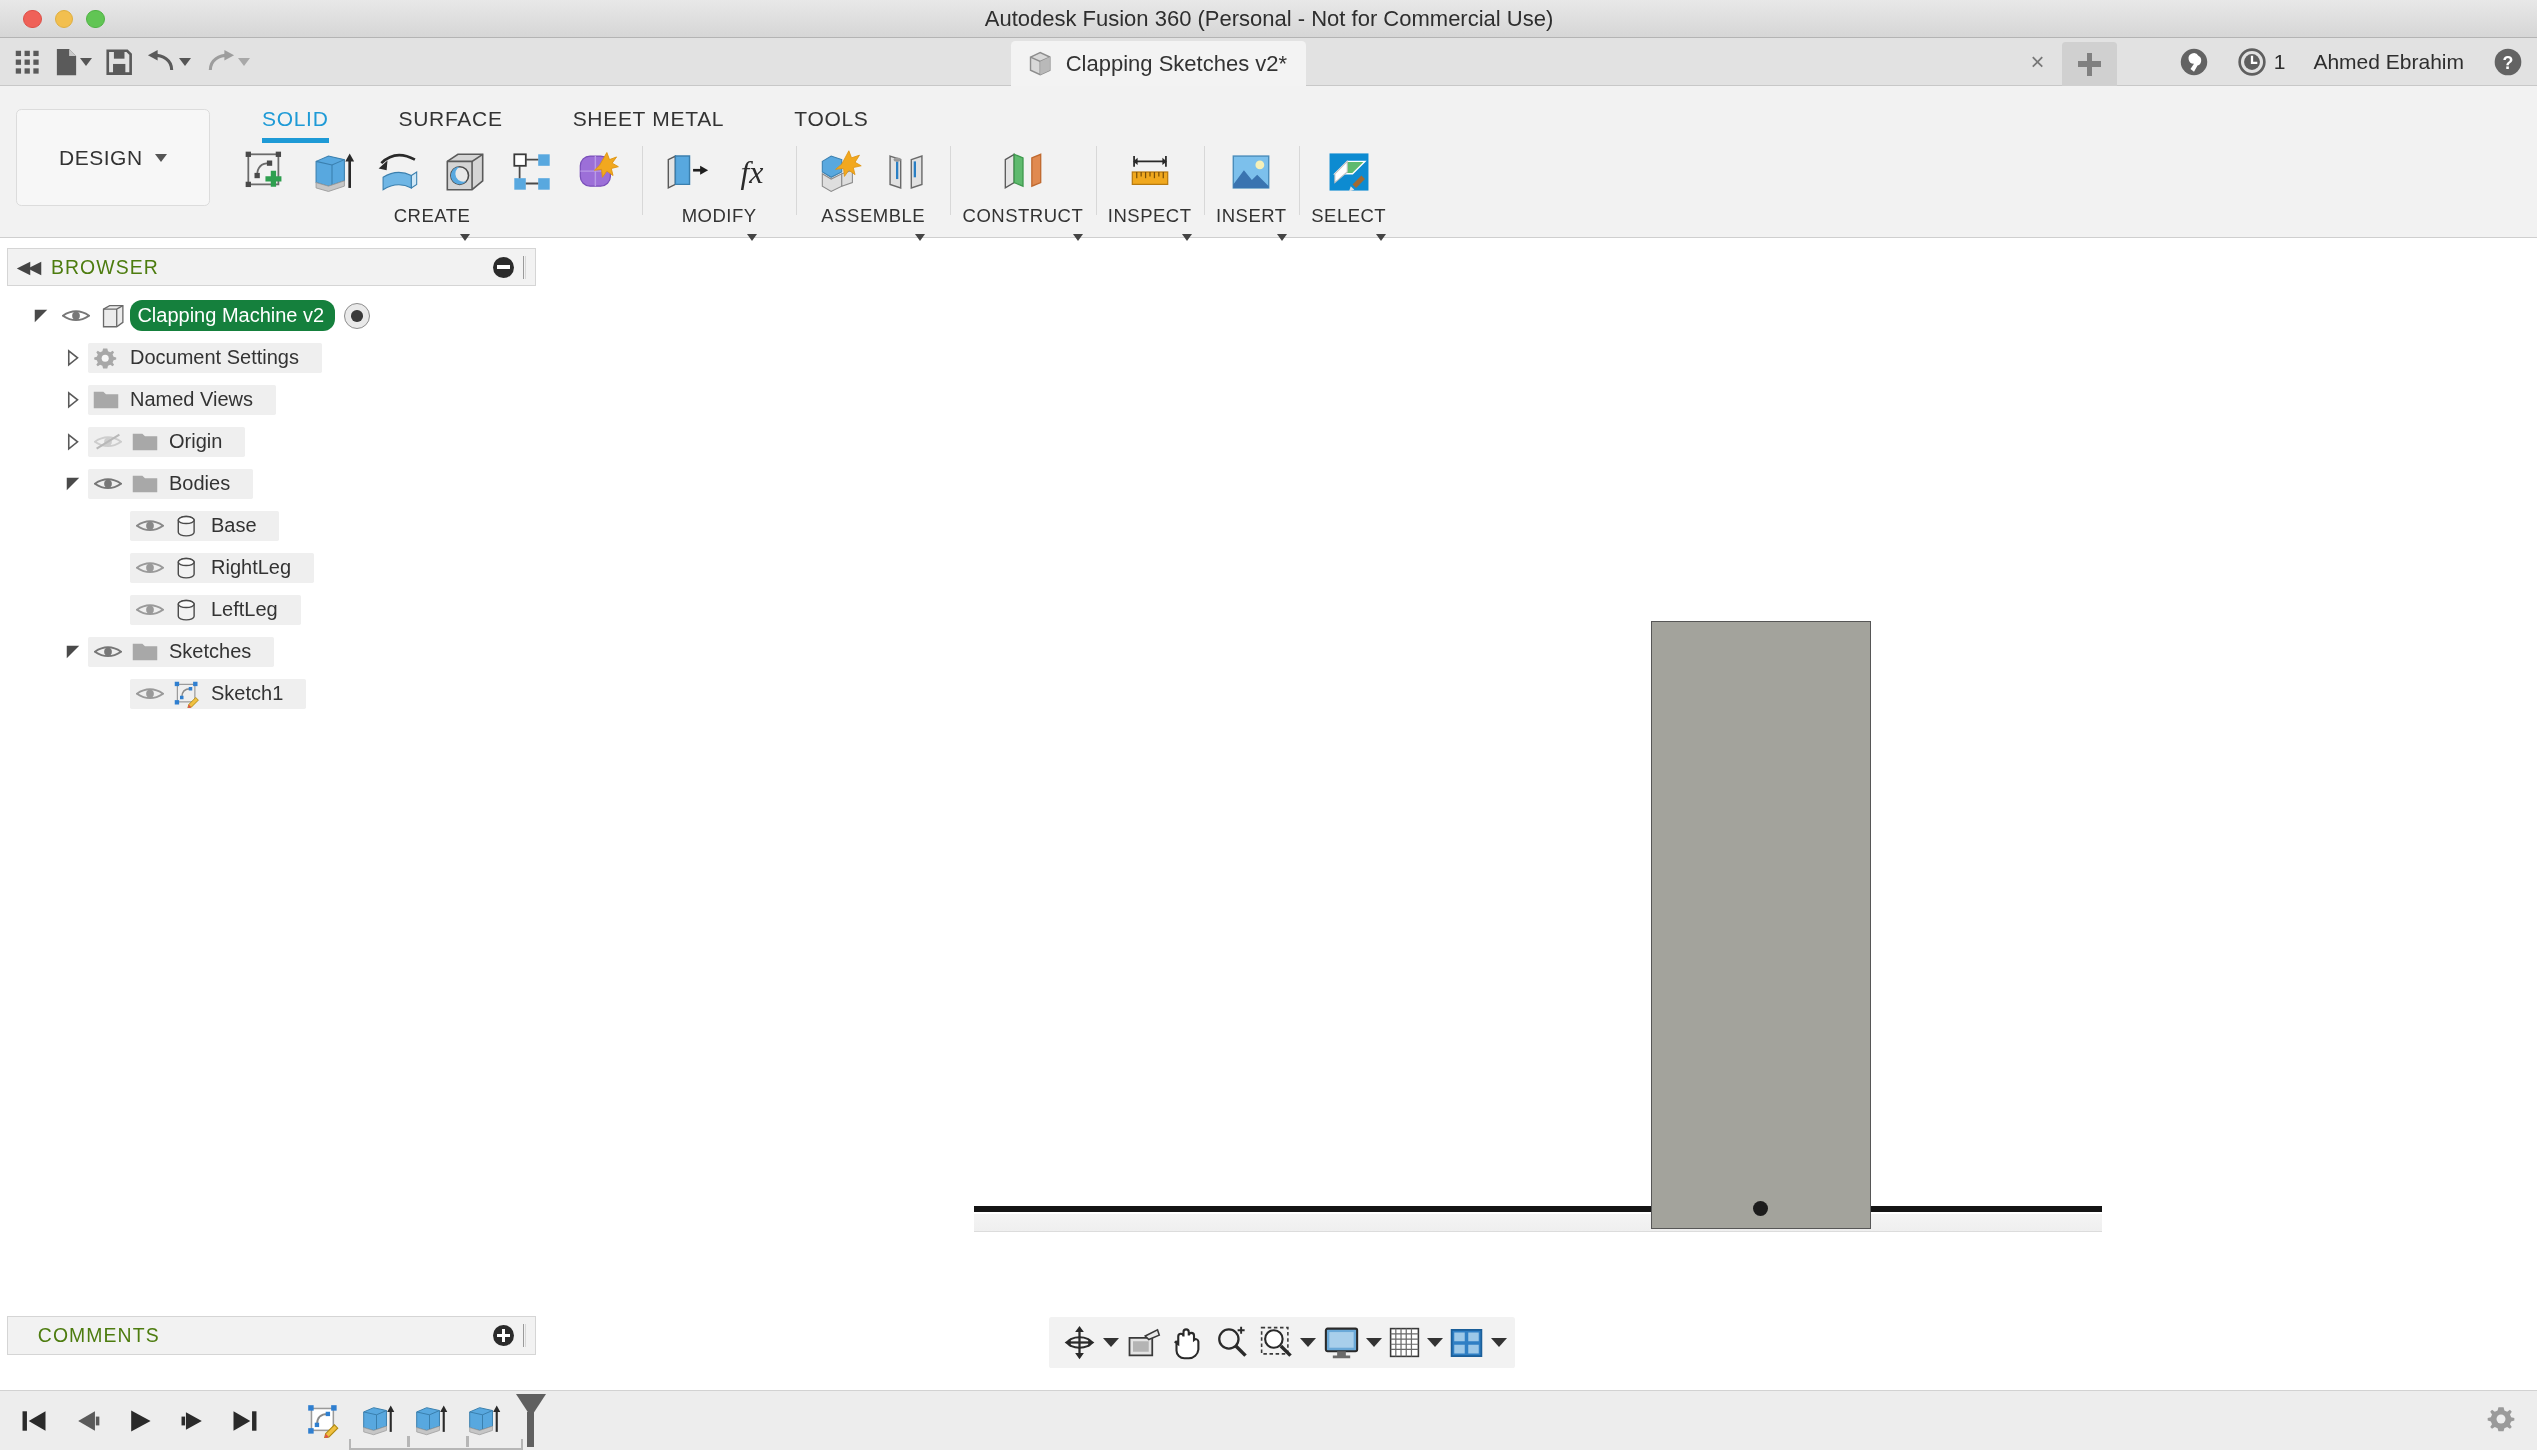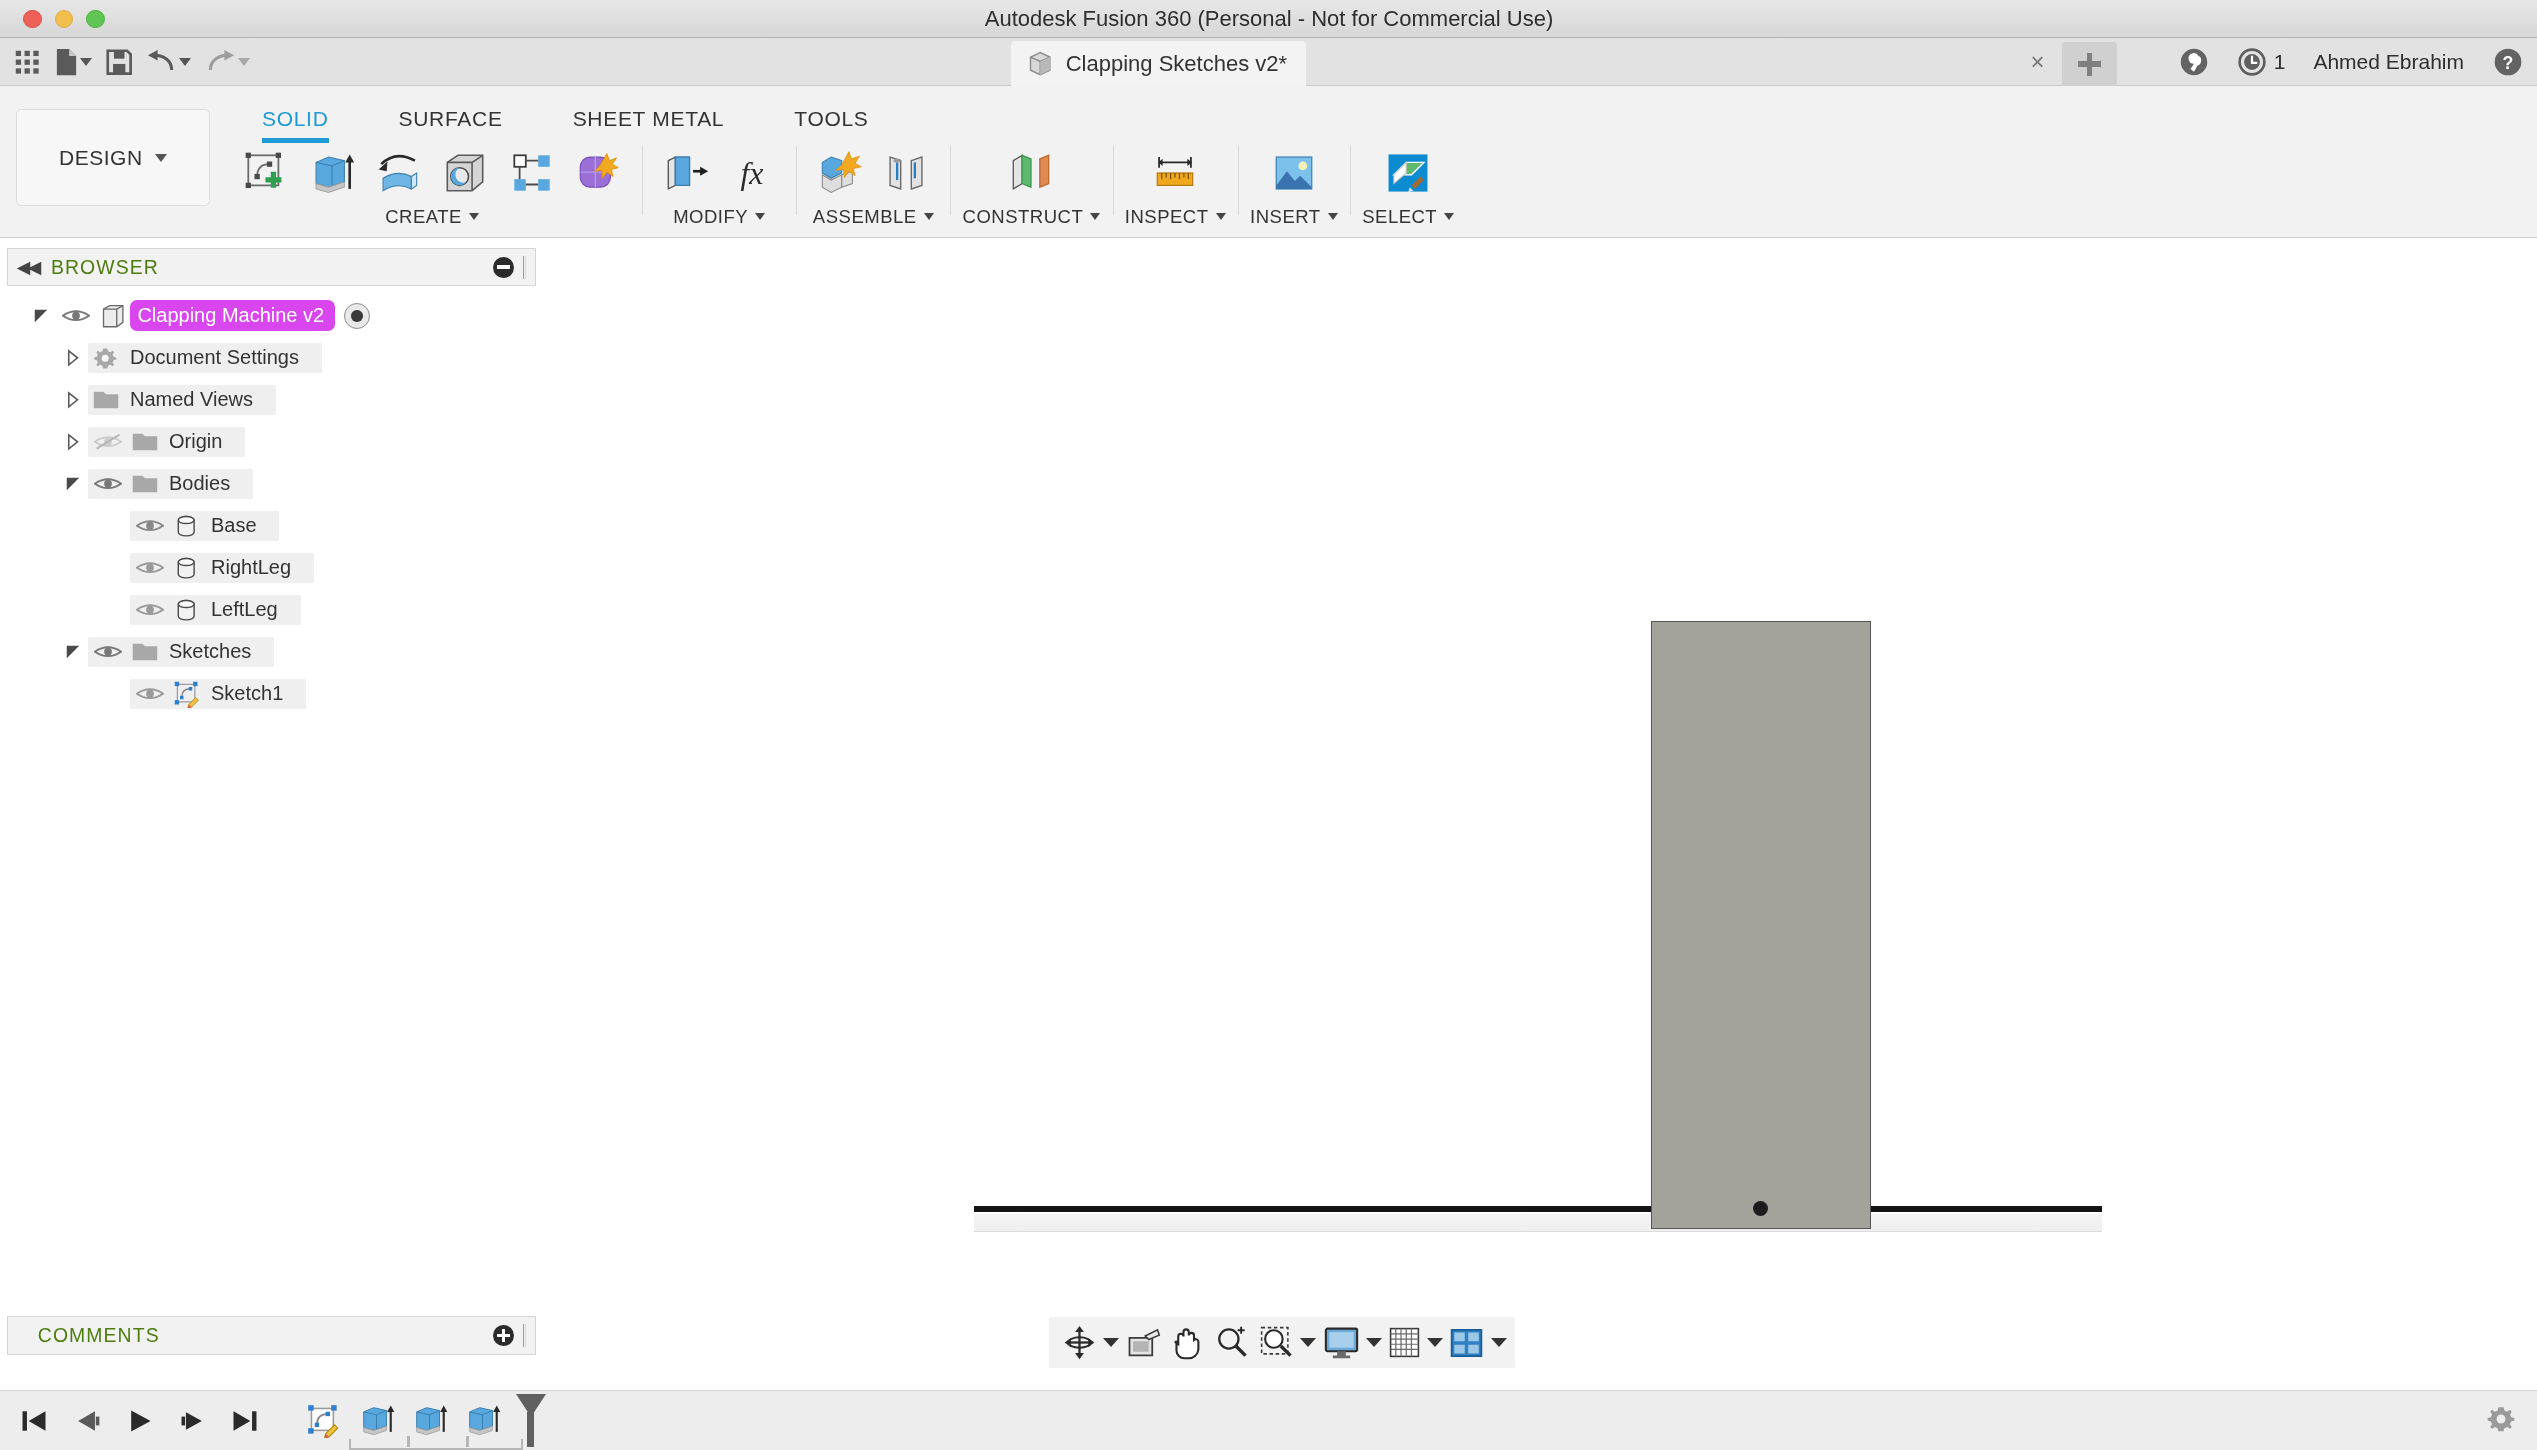--- a/index.html
+++ b/index.html
@@ -90,21 +90,21 @@
   .groups { position: absolute; left: 222px; top: 55px; display: flex; align-items: flex-start; height: 93px; }
   .group { display: flex; flex-direction: column; align-items: center; padding: 0 12.3px; height: 93px; position: relative; }
   .group + .group::before {
     content: ""; position: absolute; left: 0; top: 5.3px; bottom: 19.4px; width: 0.9px; background: #d8d8d8;
   }
   .gicons { display: flex; align-items: center; gap: 3.5px; height: 63px; }
   .gbtn {
     width: 63px; height: 62px; display: flex; align-items: center; justify-content: center;
     cursor: pointer; border-radius: 3.5px;
   }
-  .glabel { font-size: 18.5px; color: #333; letter-spacing: 0.5px; display: flex; align-items: center; gap: 7px; cursor: pointer; margin-top: 1.8px; }
+  .glabel { font-size: 18.5px; color: #333; letter-spacing: 0.5px; display: flex; align-items: flex-end; gap: 7px; cursor: pointer; margin-top: 1.8px; flex-direction: column; }
   .caret-sm { width: 0; height: 0; border-left: 5.3px solid transparent; border-right: 5.3px solid transparent; border-top: 7px solid #444; }
 
   
   .browser {
     position: absolute; left: 7px; top: 248px; width: 529px; height: 1057px;
   }
   .panel-head {
     width: 529px; height: 38px; background: #f2f2f2; border: 0.9px solid #d5d5d5;
     display: flex; align-items: center; padding: 0 8.8px; gap: 12.3px;
   }
@@ -117,21 +117,21 @@
   .minus-circle::after { content: ""; position: absolute; left: 4.4px; top: 8.8px; width: 12.3px; height: 3.5px; background: #fff; }
   .grip { width: 3.5px; height: 23px; border-left: 1.8px solid #9a9a9a; border-right: 1.8px solid #d8d8d8; cursor: col-resize; }
 
   .tree { padding-top: 8.8px; }
   .node {
     display: flex; align-items: center; height: 42px; cursor: pointer; font-size: 20px; color: #333;
   }
   .node .row-bg { display: flex; align-items: center; height: 30px; background: #efefef; border-radius: 1.8px; padding-right: 14px; }
   .node.selected .row-bg { background: transparent; }
   .node .name { padding: 0 8.8px 0 7px; white-space: nowrap; }
-  .node.selected .name { background: #d946ef; color: #fff; border-radius: 7px; padding: 3.5px 10.6px 4.4px 7px; }
+  .node.selected .name { background: #15803d; color: #fff; border-radius: 12px; padding: 3.5px 10.6px 4.4px 7px; }
   .twisty { width: 30px; display: flex; align-items: center; justify-content: center; }
   .tri-c { width: 12.3px; height: 17.6px; }
   .tri-o { width: 16px; height: 16px; }
   .eye { width: 39px; display: flex; align-items: center; justify-content: center; }
   .ticon { width: 35px; display: flex; align-items: center; justify-content: center; }
   .radio-dot {
     width: 26.4px; height: 26.4px; border-radius: 50%; border: 1.8px solid #8d8d8d;
     background: #e9e9e9; display: flex; align-items: center; justify-content: center; margin-left: 8.8px;
   }
   .radio-dot::after { content: ""; width: 11.5px; height: 11.5px; border-radius: 50%; background: #3a3a3a; }

